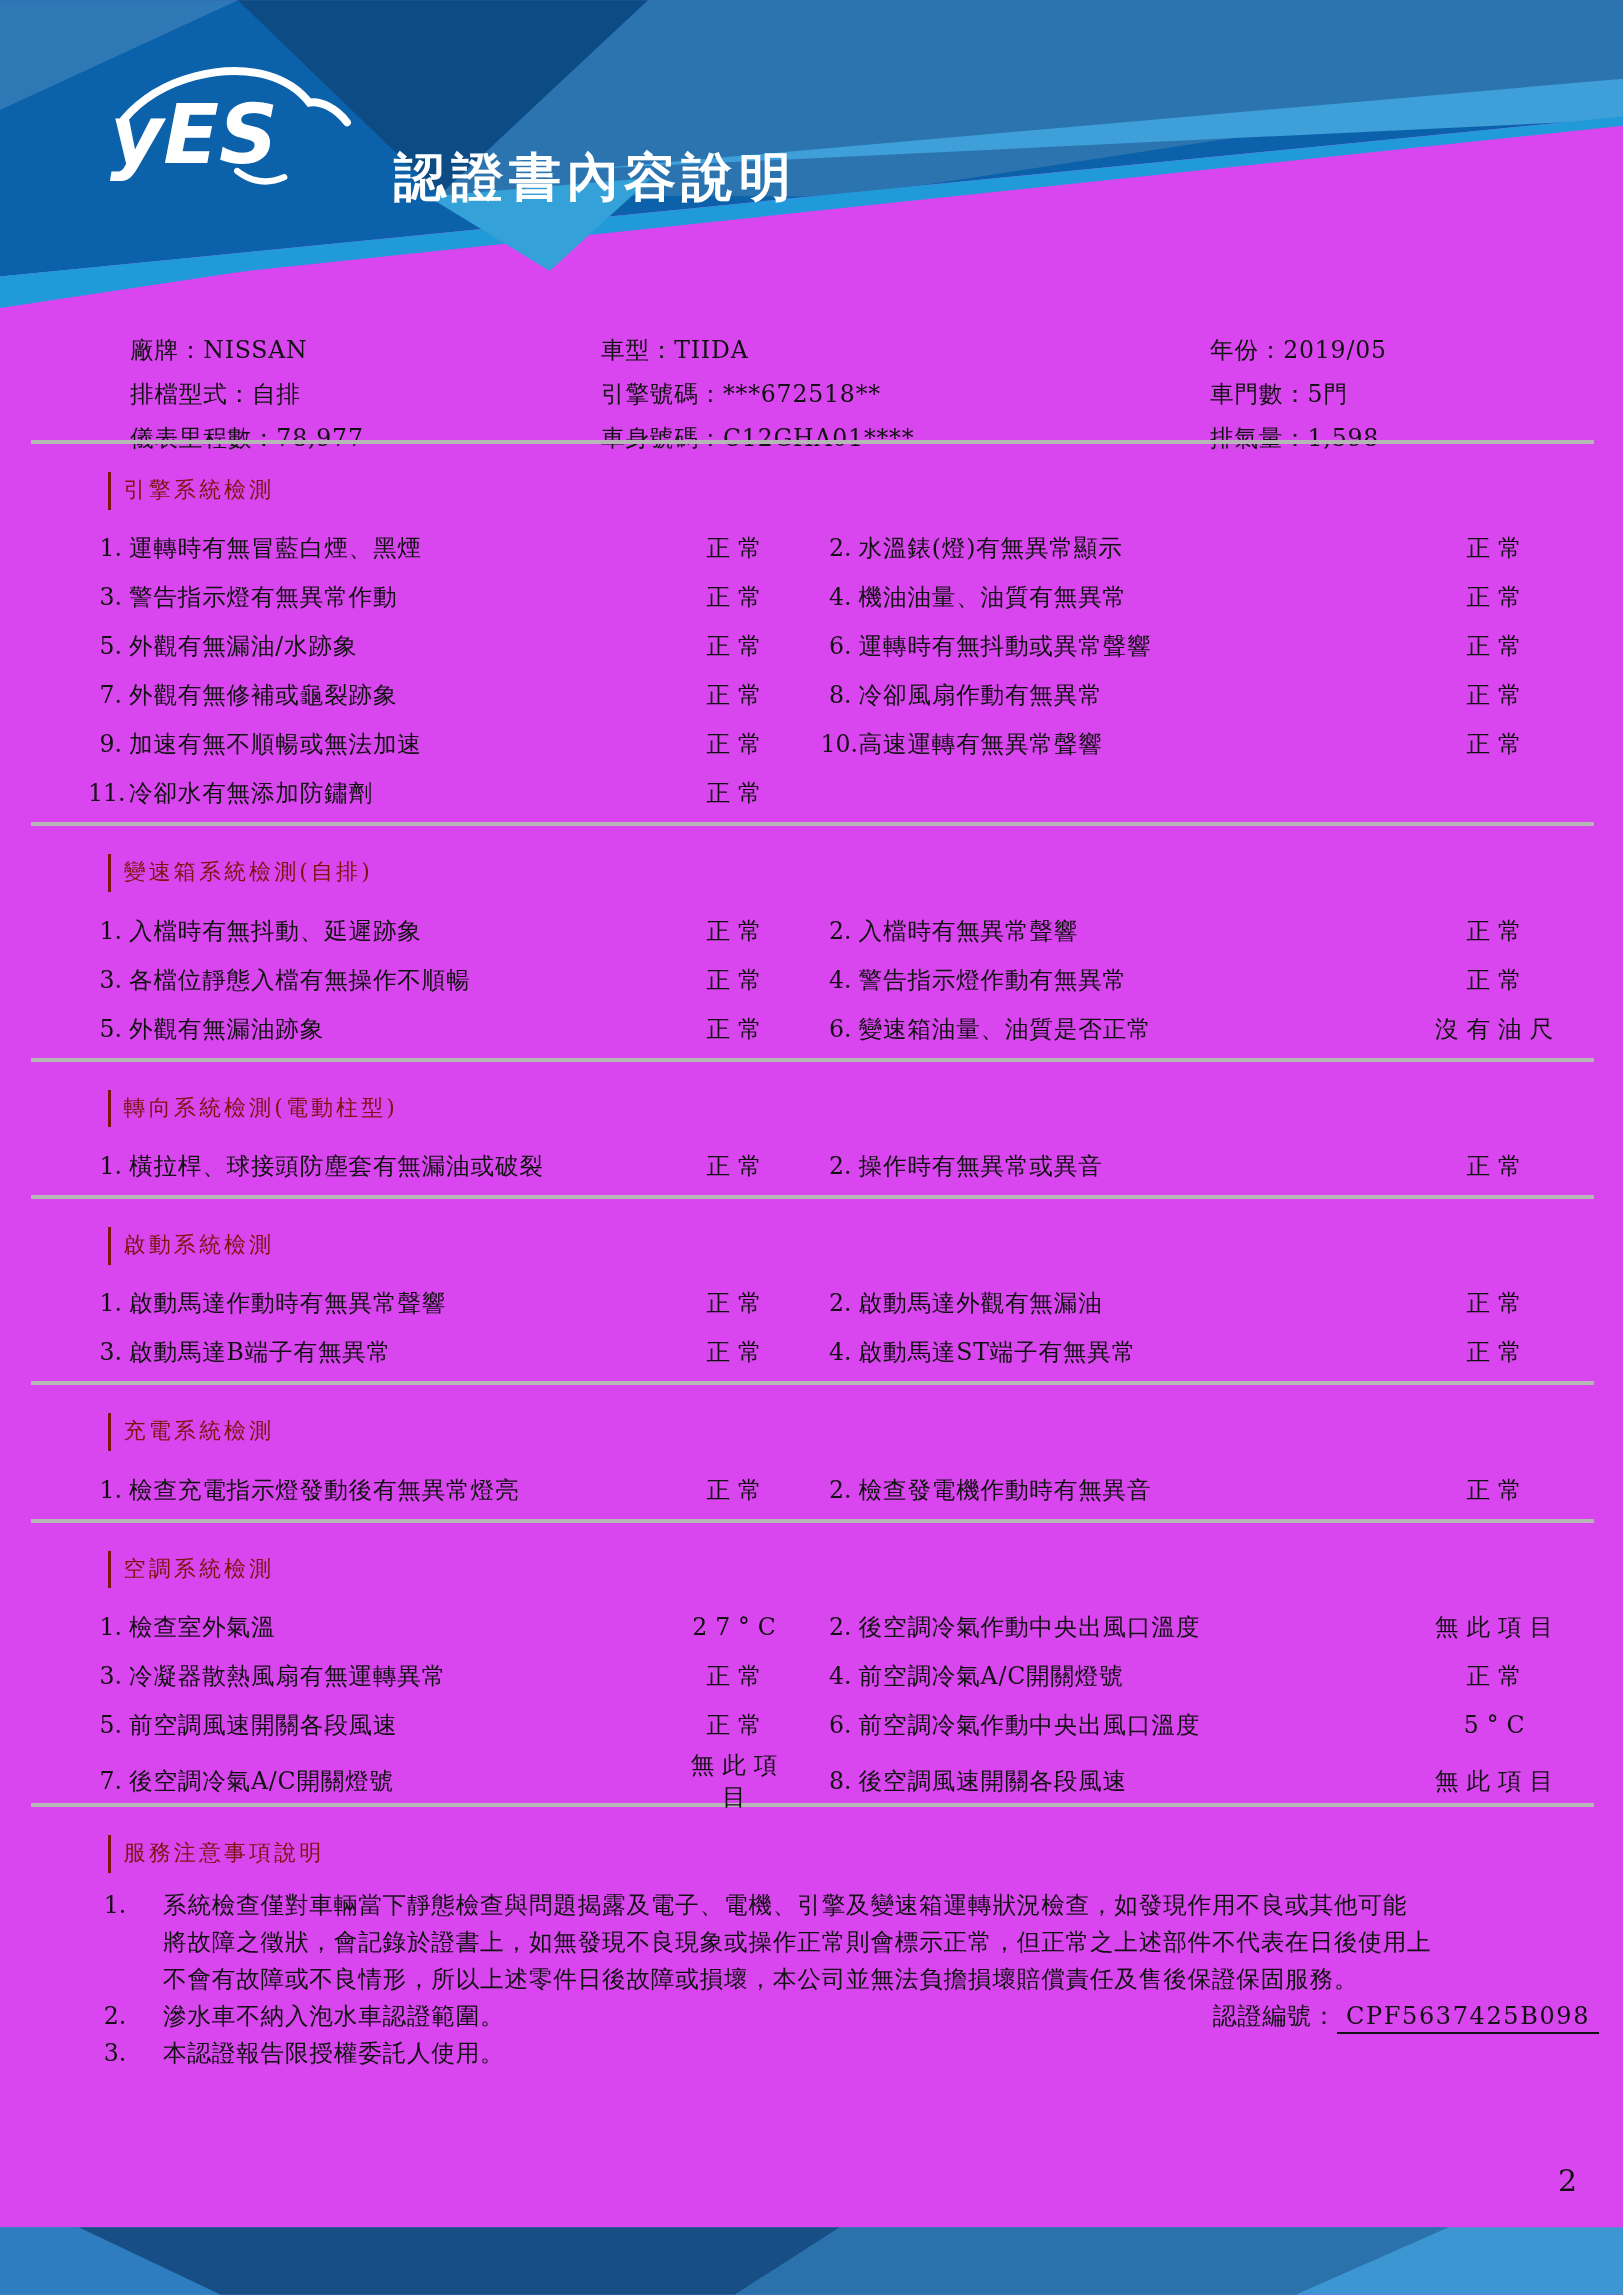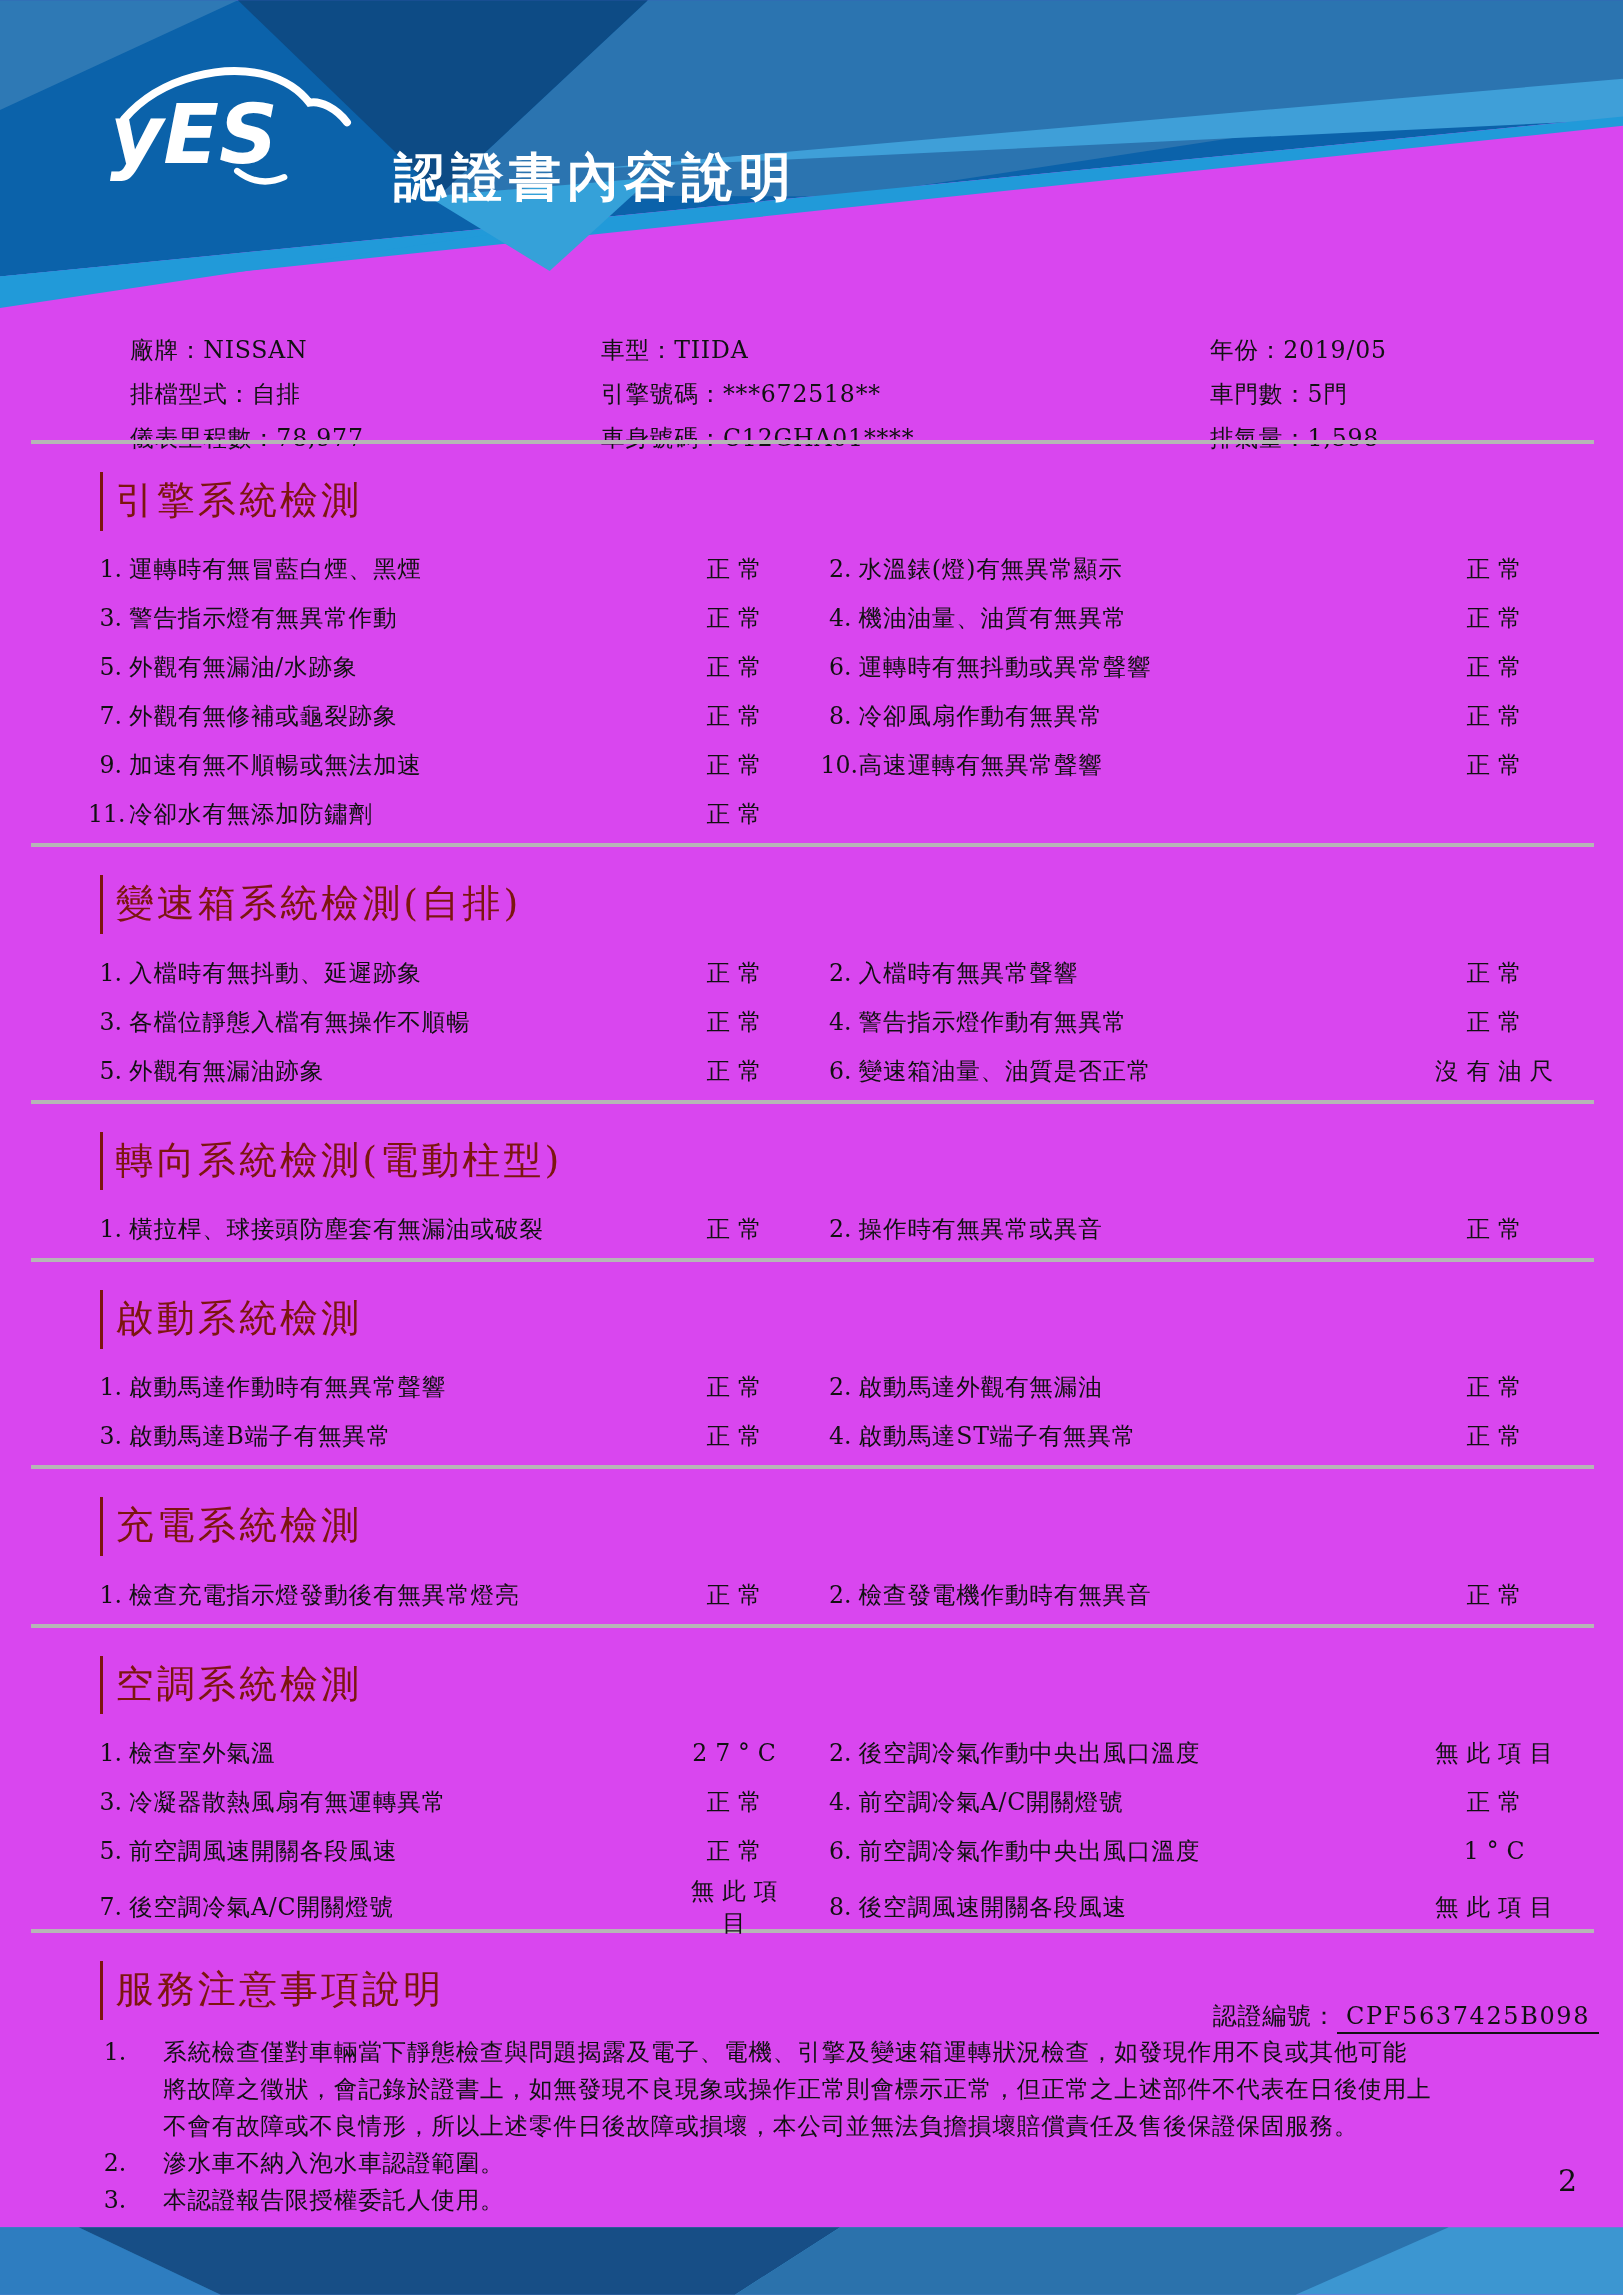--- a/index.html
+++ b/index.html
@@ -10,22 +10,22 @@
   .logo-svg{position:absolute;top:61px;left:110px;}
   .header-title{position:absolute;left:394px;top:107px;font-family:"DejaVu Sans","Liberation Sans",sans-serif;
         font-weight:700;font-size:52px;letter-spacing:5.5px;color:#ffffff;margin-top:36px;}
   
   .vinfo{position:absolute;top:328px;left:88px;width:1506px;display:grid;
          grid-template-columns:471px 609px auto;padding-left:42px;box-sizing:border-box;
          grid-auto-rows:44px;align-items:center;font-size:23.6px;letter-spacing:0.8px;}
   
   .content{position:absolute;top:440px;left:88px;width:1506px;}
   .sep{height:3.9px;background:#b6b6b6;width:1563px;margin-left:-57px;}
-  .sec-title{margin:28px 0 14px 12px;border-left:3.9px solid #7c150f;padding:3.1px 0 4.7px 12.6px;
-             color:#7c150f;font-size:38px;letter-spacing:3.1px;font-weight:400;}
+  .sec-title{margin:28px 0 14px 20px;border-left:3.9px solid #7c150f;padding:3.1px 0 4.7px 12.6px;
+             color:#7c150f;font-size:22px;letter-spacing:3.1px;font-weight:400;}
   .rows{margin-bottom:4.7px;}
   .row{display:grid;grid-template-columns:41px 550px 118px 23.6px 38px 542px 195px;
        height:49px;align-items:center;font-size:23.6px;}
   .c-num{text-align:right;padding-right:7px;}
   .c-label{letter-spacing:0.8px;}
   .c-val{text-align:center;letter-spacing:7.9px;}
   
   .note{display:grid;grid-template-columns:75px 1fr;font-size:23.6px;line-height:37px;}
   .note-num{padding-left:15.7px;}
   .note-text{white-space:pre-line;letter-spacing:0.8px;}
@@ -241,21 +241,21 @@
             <div class="c-label">前空調冷氣A/C開關燈號</div>
             <div class="c-val">正常</div>
           </div>
           <div class="row">
             <div class="c-num">5.</div>
             <div class="c-label">前空調風速開關各段風速</div>
             <div class="c-val">正常</div>
             <div class="c-sp"></div>
             <div class="c-num">6.</div>
             <div class="c-label">前空調冷氣作動中央出風口溫度</div>
-            <div class="c-val">1°C</div>
+            <div class="c-val">5°C</div>
           </div>
           <div class="row">
             <div class="c-num">7.</div>
             <div class="c-label">後空調冷氣A/C開關燈號</div>
             <div class="c-val">無此項目</div>
             <div class="c-sp"></div>
             <div class="c-num">8.</div>
             <div class="c-label">後空調風速開關各段風速</div>
             <div class="c-val">無此項目</div>
           </div>

